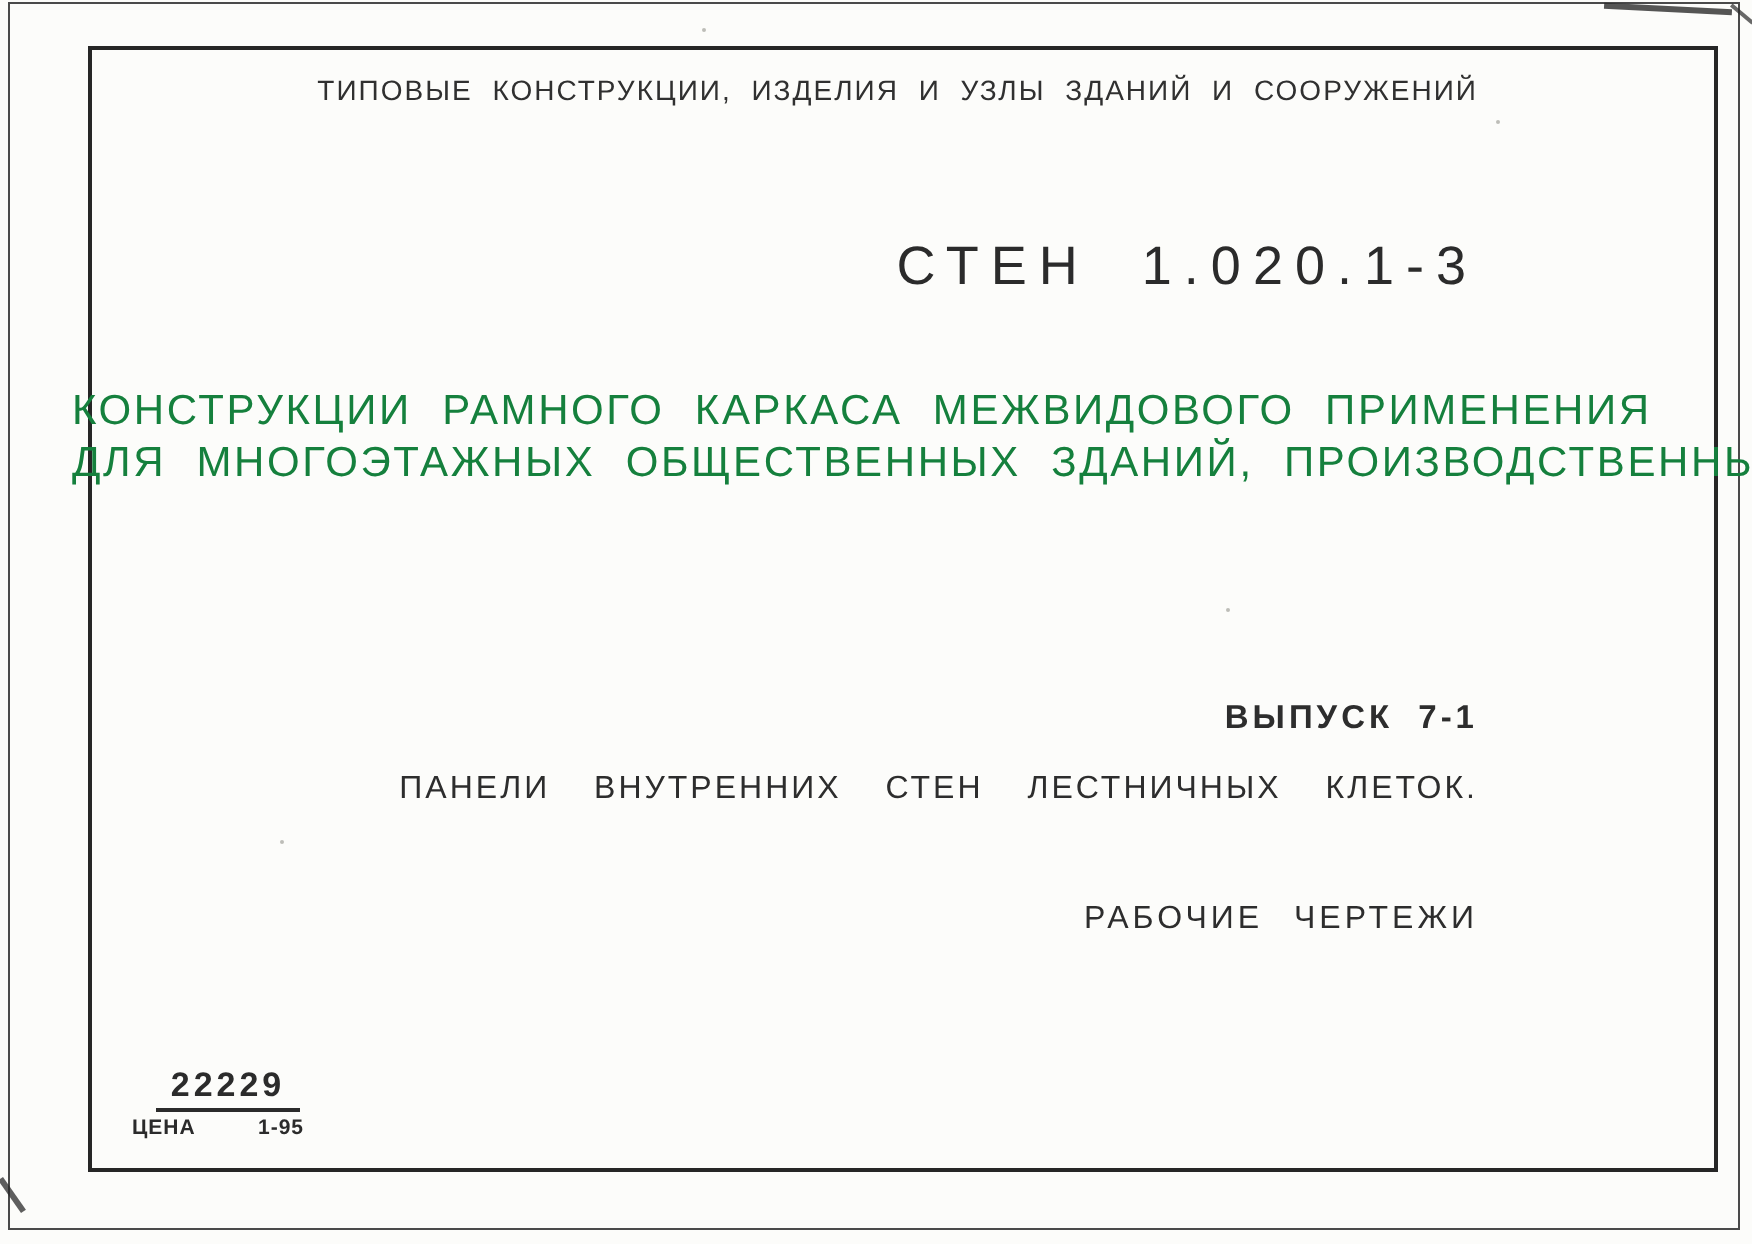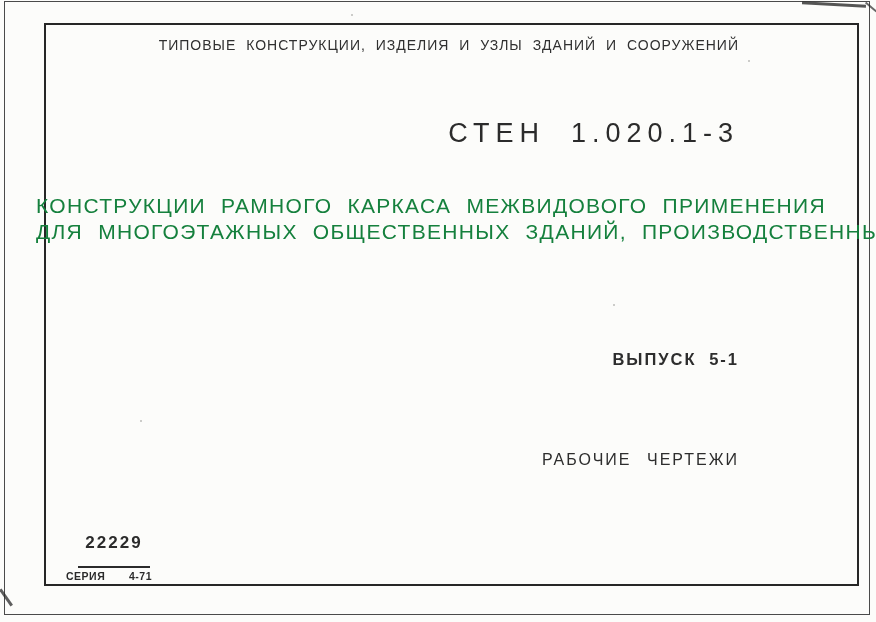--- a/index.html
+++ b/index.html
@@ -90,21 +90,21 @@
     color: #2b2b2b;
   }
   .stamp-number {
     margin-left: 12px;
     width: 72px;
     text-align: center;
     font-size: 17px;
     letter-spacing: 2px;
     font-weight: bold;
     border-bottom: 2px solid #2b2b2b;
-    padding-bottom: 13px;
+    padding-bottom: 1px;
   }
   .stamp-price {
     display: flex;
     justify-content: space-between;
     margin-top: 2px;
     font-size: 10.5px;
     font-weight: bold;
     letter-spacing: 0.5px;
   }
   .watermark {
@@ -159,30 +159,31 @@
 
   <div class="centered-band series-line">
     <span>СТЕН</span><span class="series-number">1.020.1-3</span>
   </div>
 
   <div class="centered-band doc-title">
     <div>КОНСТРУКЦИИ РАМНОГО КАРКАСА МЕЖВИДОВОГО ПРИМЕНЕНИЯ</div>
     <div>ДЛЯ МНОГОЭТАЖНЫХ ОБЩЕСТВЕННЫХ ЗДАНИЙ, ПРОИЗВОДСТВЕННЫХ</div>
   </div>
 
-  <div class="centered-band issue-line">ВЫПУСК 5-1</div>
+  <div class="centered-band issue-line">ВЫПУСК 7-1</div>
 
+  <div class="centered-band subtitle-line">ПАНЕЛИ ВНУТРЕННИХ СТЕН ЛЕСТНИЧНЫХ КЛЕТОК.</div>
 
   <div class="centered-band doctype-line">РАБОЧИЕ ЧЕРТЕЖИ</div>
 
   <div class="stamp">
     <div class="stamp-number">22229</div>
     <div class="stamp-price">
-      <span>СЕРИЯ</span>
-      <span>4-71</span>
+      <span>ЦЕНА</span>
+      <span>1-95</span>
     </div>
   </div>
 
   <div class="watermark">gbi22.ru</div>
 
   <div class="artifact-top-right"></div>
   <div class="artifact-top-right-tick"></div>
   <div class="artifact-bottom-left"></div>
   <div class="speck s1"></div>
   <div class="speck s2"></div>

